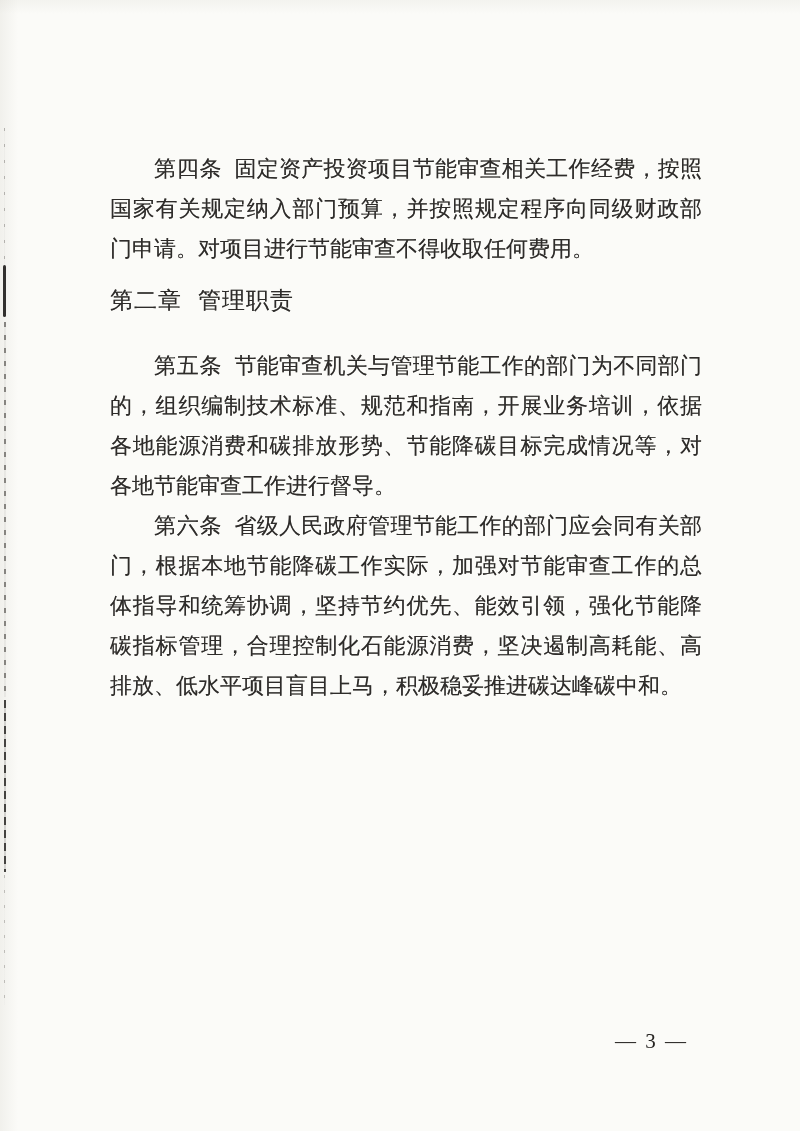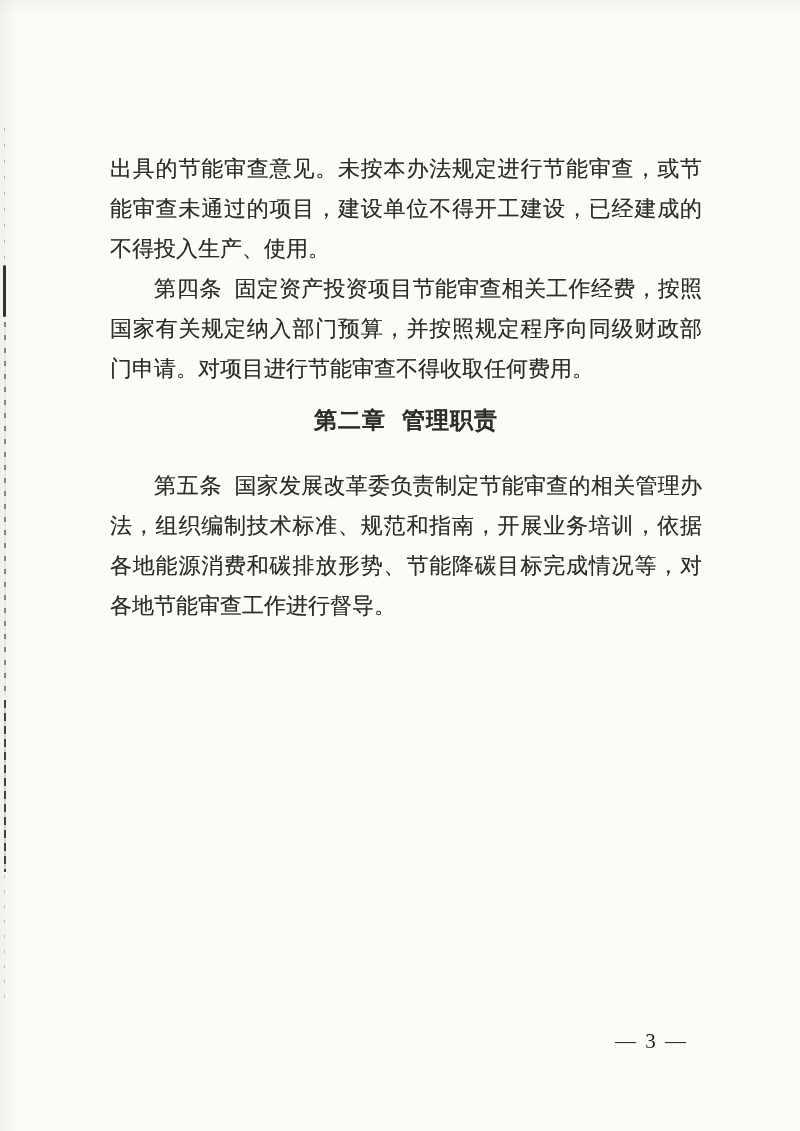--- a/index.html
+++ b/index.html
@@ -63,23 +63,23 @@
   }
   .para.indent { text-indent: 2em; }
   .term {
     font-weight: 400;
     margin-right: 0.55em;
     letter-spacing: 0.5px;
   }
   .chapter {
     margin: 12px 0 25px 0;
     font-size: 23px;
-    font-weight: 700;
+    font-weight: 400;
     line-height: 40px;
-    text-align: center;
+    text-align: left;
     letter-spacing: 1px;
   }
   .chapter-gap { display: inline-block; width: 0.7em; }
   .page-number {
     position: absolute;
     top: 1028px;
     right: 112px;
     font-size: 21px;
     line-height: 26px;
     letter-spacing: 2px;
@@ -92,25 +92,25 @@
 <div class="page-sheet"></div>
 
 <div class="edge-seg seg-faint"></div>
 <div class="edge-seg seg-solid"></div>
 <div class="edge-seg seg-dashes"></div>
 <div class="edge-seg seg-strong"></div>
 <div class="edge-seg seg-tail"></div>
 
 <main class="doc-body">
 
-  <p class="para"><span>出具的节能审查意见。未按本办法规定进行节能审查，或节能审查未通过的项目，建设单位不得开工建设，已经建成的不得投入生产、使用。</span></p>
 
   <p class="para indent"><b class="term">第四条</b><span>固定资产投资项目节能审查相关工作经费，按照国家有关规定纳入部门预算，并按照规定程序向同级财政部门申请。对项目进行节能审查不得收取任何费用。</span></p>
 
   <h2 class="chapter"><span>第二章</span><span class="chapter-gap"></span><span>管理职责</span></h2>
 
-  <p class="para indent"><b class="term">第五条</b><span>国家发展改革委负责制定节能审查的相关管理办法，组织编制技术标准、规范和指南，开展业务培训，依据各地能源消费和碳排放形势、节能降碳目标完成情况等，对各地节能审查工作进行督导。</span></p>
+  <p class="para indent"><b class="term">第五条</b><span>节能审查机关与管理节能工作的部门为不同部门的，组织编制技术标准、规范和指南，开展业务培训，依据各地能源消费和碳排放形势、节能降碳目标完成情况等，对各地节能审查工作进行督导。</span></p>
 
+  <p class="para indent"><b class="term">第六条</b><span>省级人民政府管理节能工作的部门应会同有关部门，根据本地节能降碳工作实际，加强对节能审查工作的总体指导和统筹协调，坚持节约优先、能效引领，强化节能降碳指标管理，合理控制化石能源消费，坚决遏制高耗能、高排放、低水平项目盲目上马，积极稳妥推进碳达峰碳中和。</span></p>
 
 
 </main>
 
 <div class="page-number">— 3 —</div>
 
 </body></html>

